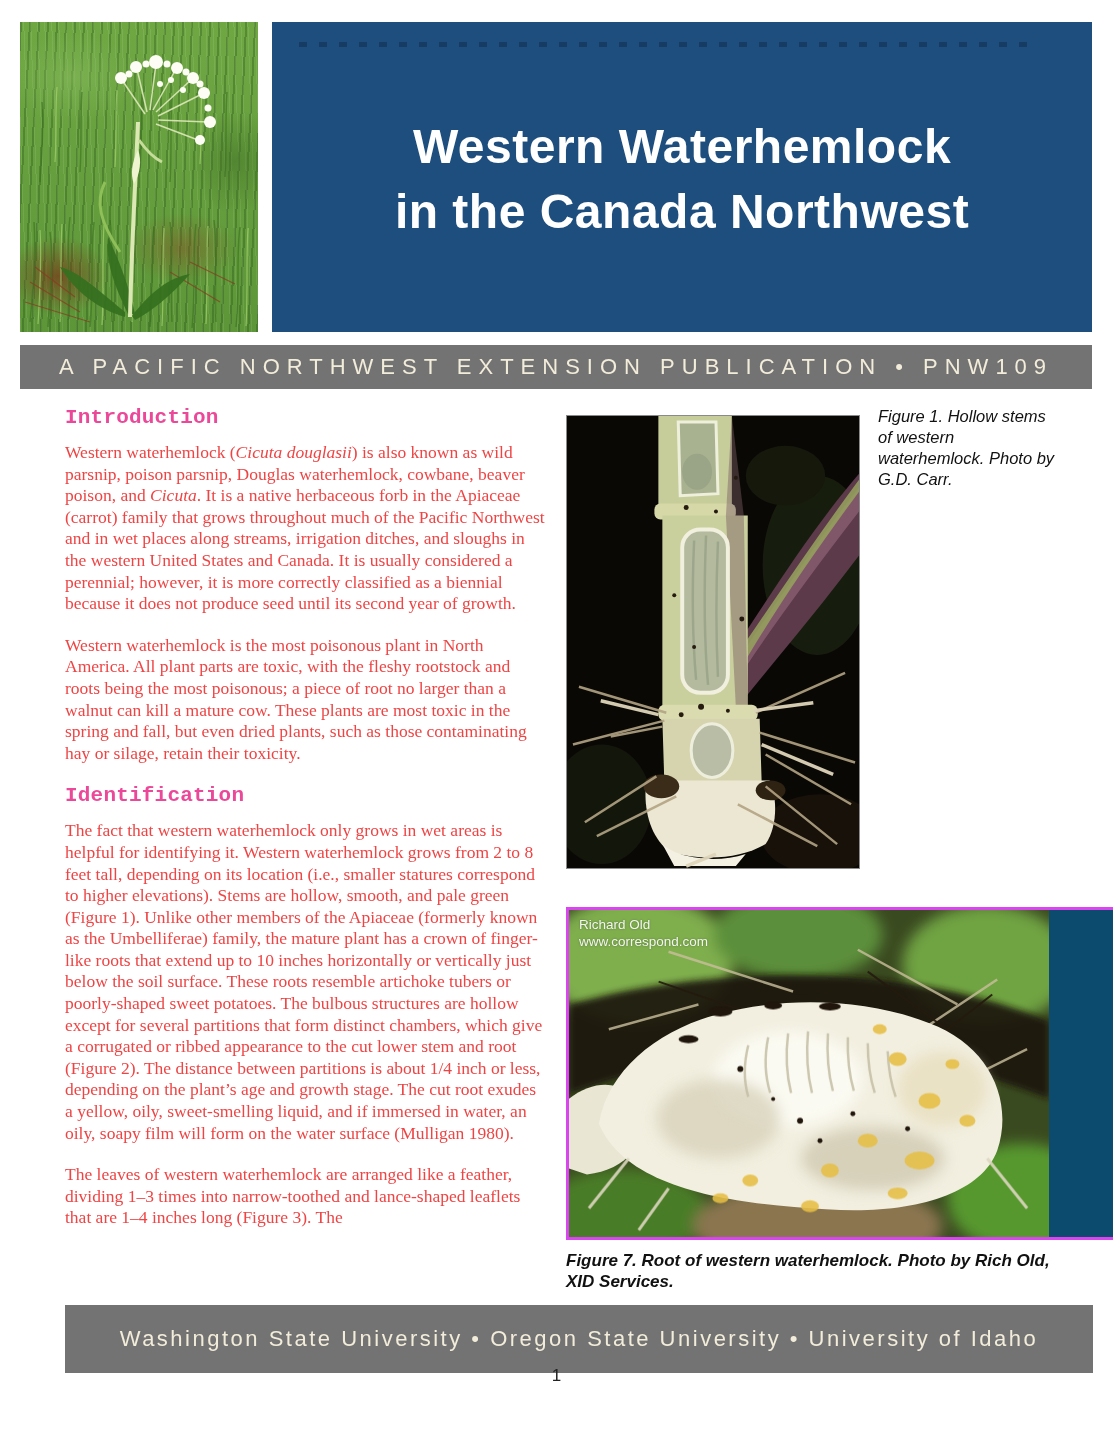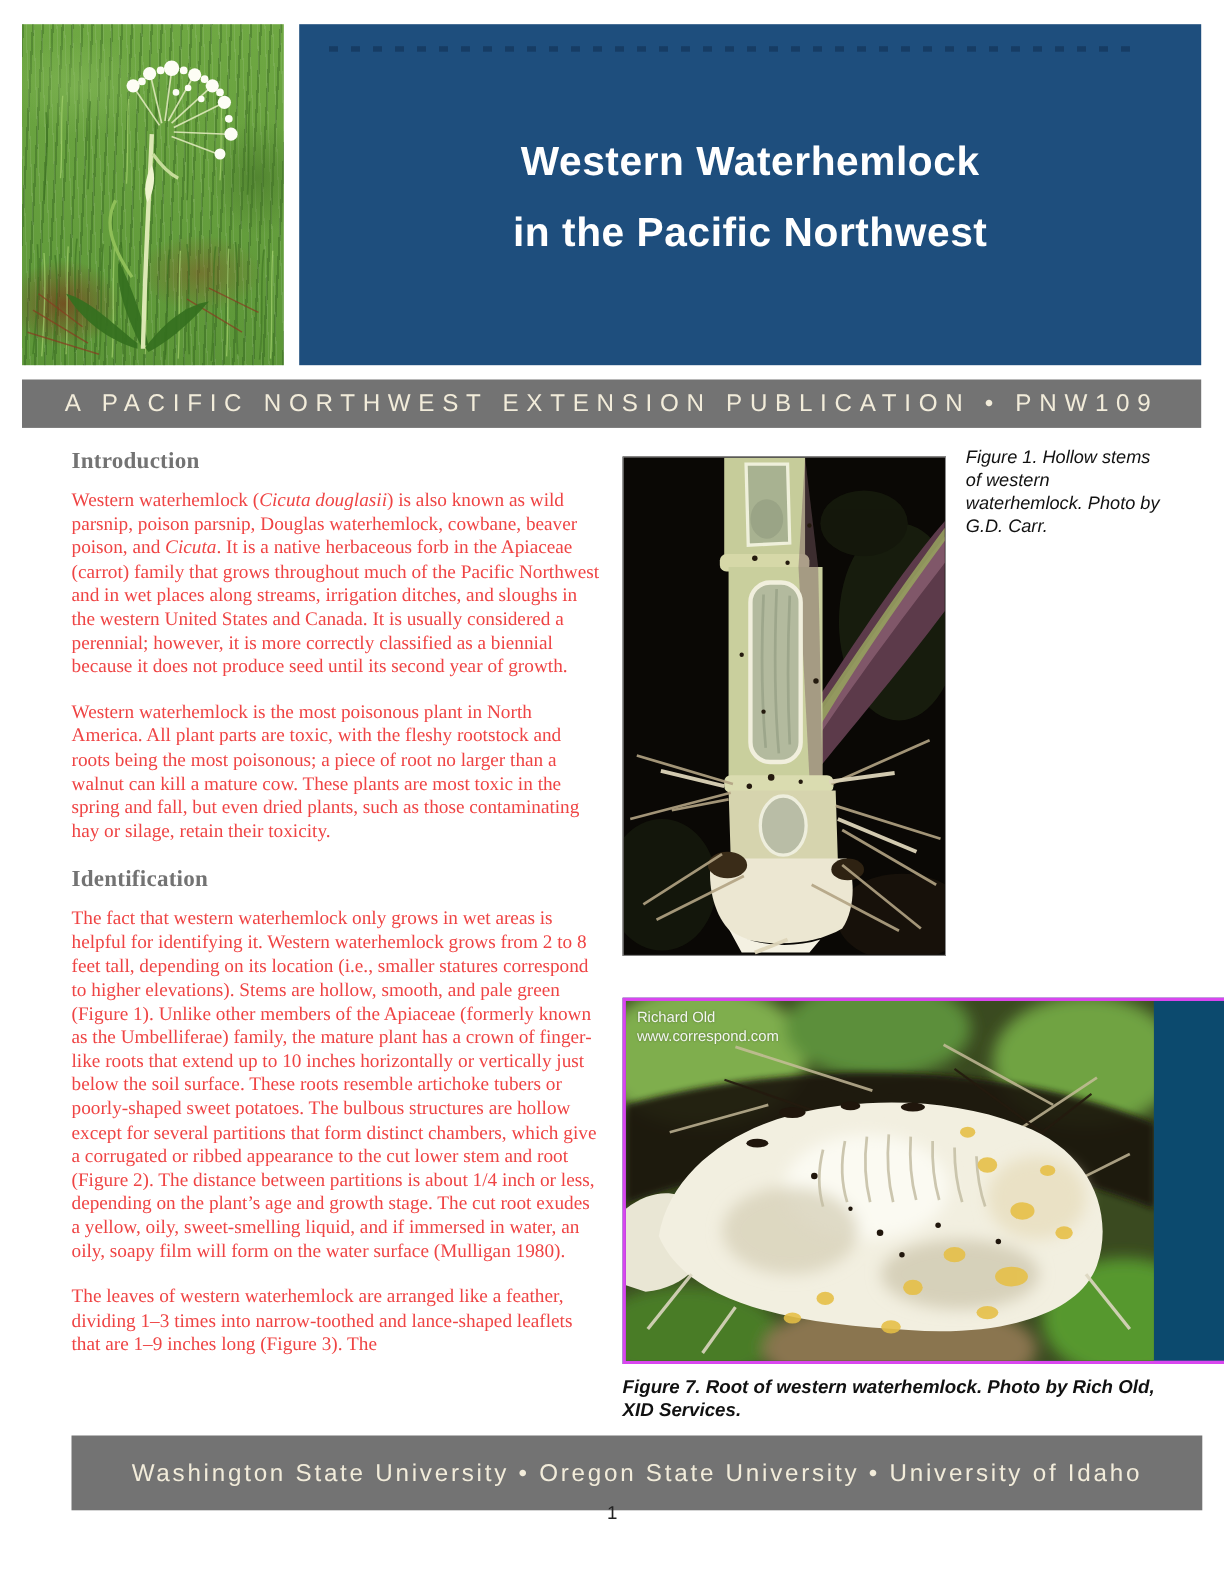--- a/index.html
+++ b/index.html
@@ -26,38 +26,38 @@
     position:absolute; left:272px; top:22px; width:820px; height:310px;
     background:#1e4e7d;
   }
   .dash-row {
     position:absolute; top:20px; left:27px; width:737px; height:5px;
     background:repeating-linear-gradient(90deg, #163c64 0 8px, rgba(0,0,0,0) 8px 20px);
   }
   .masthead-title {
     position:absolute; left:0; top:92px; width:100%;
     text-align:center; color:#ffffff;
-    font-size:37px; line-height:65px; font-weight:700;
+    font-size:48px; line-height:65px; font-weight:700;
     letter-spacing:.5px;
   }
   
   .banner { background:#737373; color:#f2ecda; display:flex; align-items:center; justify-content:center; }
   .banner-top {
     position:absolute; left:20px; top:345px; width:1072px; height:44px;
     font-size:22px; letter-spacing:7px; font-weight:400;
   }
   .banner-bottom {
     position:absolute; left:65px; top:1305px; width:1028px; height:68px;
     font-size:22px; letter-spacing:2.5px; font-weight:400;
   }
   
   .col-left { position:absolute; left:65px; top:406px; width:483px; }
   h2.section-h {
-    font-family:Liberation Serif, serif;
-    font-size:21px; font-weight:700; color:#737373;
+    font-family:Liberation Mono, monospace;
+    font-size:21px; font-weight:700; color:#ec4899;
     margin:0 0 13px 0; letter-spacing:.2px;
   }
   h2.section-h.second { margin-top:11px; }
   p.body-p {
     font-family:Liberation Serif, serif;
     font-size:17.5px; line-height:21.6px; color:#ef4444;
     margin:0 0 20px 0; text-align:left;
   }
   p.body-p i { font-style:italic; }
   
@@ -171,35 +171,35 @@
           <circle cx="140" cy="62" r="3"></circle>
           <circle cx="163" cy="68" r="3"></circle>
       </g>
     </svg>
   </div>
 
   <div class="blue-panel">
     <div class="dash-row"></div>
     <div class="masthead-title">
       <div>Western Waterhemlock</div>
-      <div>in the Pacific Northwest</div>
+      <div>in the Canada Northwest</div>
     </div>
   </div>
 
   <div class="banner banner-top">
     <span>A PACIFIC NORTHWEST EXTENSION PUBLICATION • PNW109</span>
   </div>
 
   <div class="col-left">
     <h2 class="section-h">Introduction</h2>
     <p class="body-p"><span>Western waterhemlock (</span><i>Cicuta douglasii</i><span>) is also known as wild parsnip, poison parsnip, Douglas waterhemlock, cowbane, beaver poison, and </span><i>Cicuta</i><span>. It is a native herbaceous forb in the Apiaceae (carrot) family that grows throughout much of the Pacific Northwest and in wet places along streams, irrigation ditches, and sloughs in the western United States and Canada. It is usually considered a perennial; however, it is more correctly classified as a biennial because it does not produce seed until its second year of growth.</span></p>
     <p class="body-p">Western waterhemlock is the most poisonous plant in North America. All plant parts are toxic, with the fleshy rootstock and roots being the most poisonous; a piece of root no larger than a walnut can kill a mature cow. These plants are most toxic in the spring and fall, but even dried plants, such as those contaminating hay or silage, retain their toxicity.</p>
     <h2 class="section-h second">Identification</h2>
     <p class="body-p">The fact that western waterhemlock only grows in wet areas is helpful for identifying it. Western waterhemlock grows from 2 to 8 feet tall, depending on its location (i.e., smaller statures correspond to higher elevations). Stems are hollow, smooth, and pale green (Figure 1). Unlike other members of the Apiaceae (formerly known as the Umbelliferae) family, the mature plant has a crown of finger-like roots that extend up to 10 inches horizontally or vertically just below the soil surface. These roots resemble artichoke tubers or poorly-shaped sweet potatoes. The bulbous structures are hollow except for several partitions that form distinct chambers, which give a corrugated or ribbed appearance to the cut lower stem and root (Figure 2). The distance between partitions is about 1/4 inch or less, depending on the plant’s age and growth stage. The cut root exudes a yellow, oily, sweet-smelling liquid, and if immersed in water, an oily, soapy film will form on the water surface (Mulligan 1980).</p>
-    <p class="body-p">The leaves of western waterhemlock are arranged like a feather, dividing 1–3 times into narrow-toothed and lance-shaped leaflets that are 1–9 inches long (Figure 3). The</p>
+    <p class="body-p">The leaves of western waterhemlock are arranged like a feather, dividing 1–3 times into narrow-toothed and lance-shaped leaflets that are 1–4 inches long (Figure 3). The</p>
   </div>
 
   <div class="fig1">
     <svg width="292" height="452" viewBox="0 0 294 454" preserveAspectRatio="none">
       <rect width="294" height="454" fill="#0a0805"></rect>
       <g opacity=".55">
         <ellipse cx="252" cy="150" rx="55" ry="90" fill="#232f15"></ellipse>
         <ellipse cx="35" cy="390" rx="50" ry="60" fill="#1c2210"></ellipse>
         <ellipse cx="255" cy="420" rx="60" ry="40" fill="#23190f"></ellipse>
         <ellipse cx="220" cy="60" rx="40" ry="30" fill="#1e2611"></ellipse>

